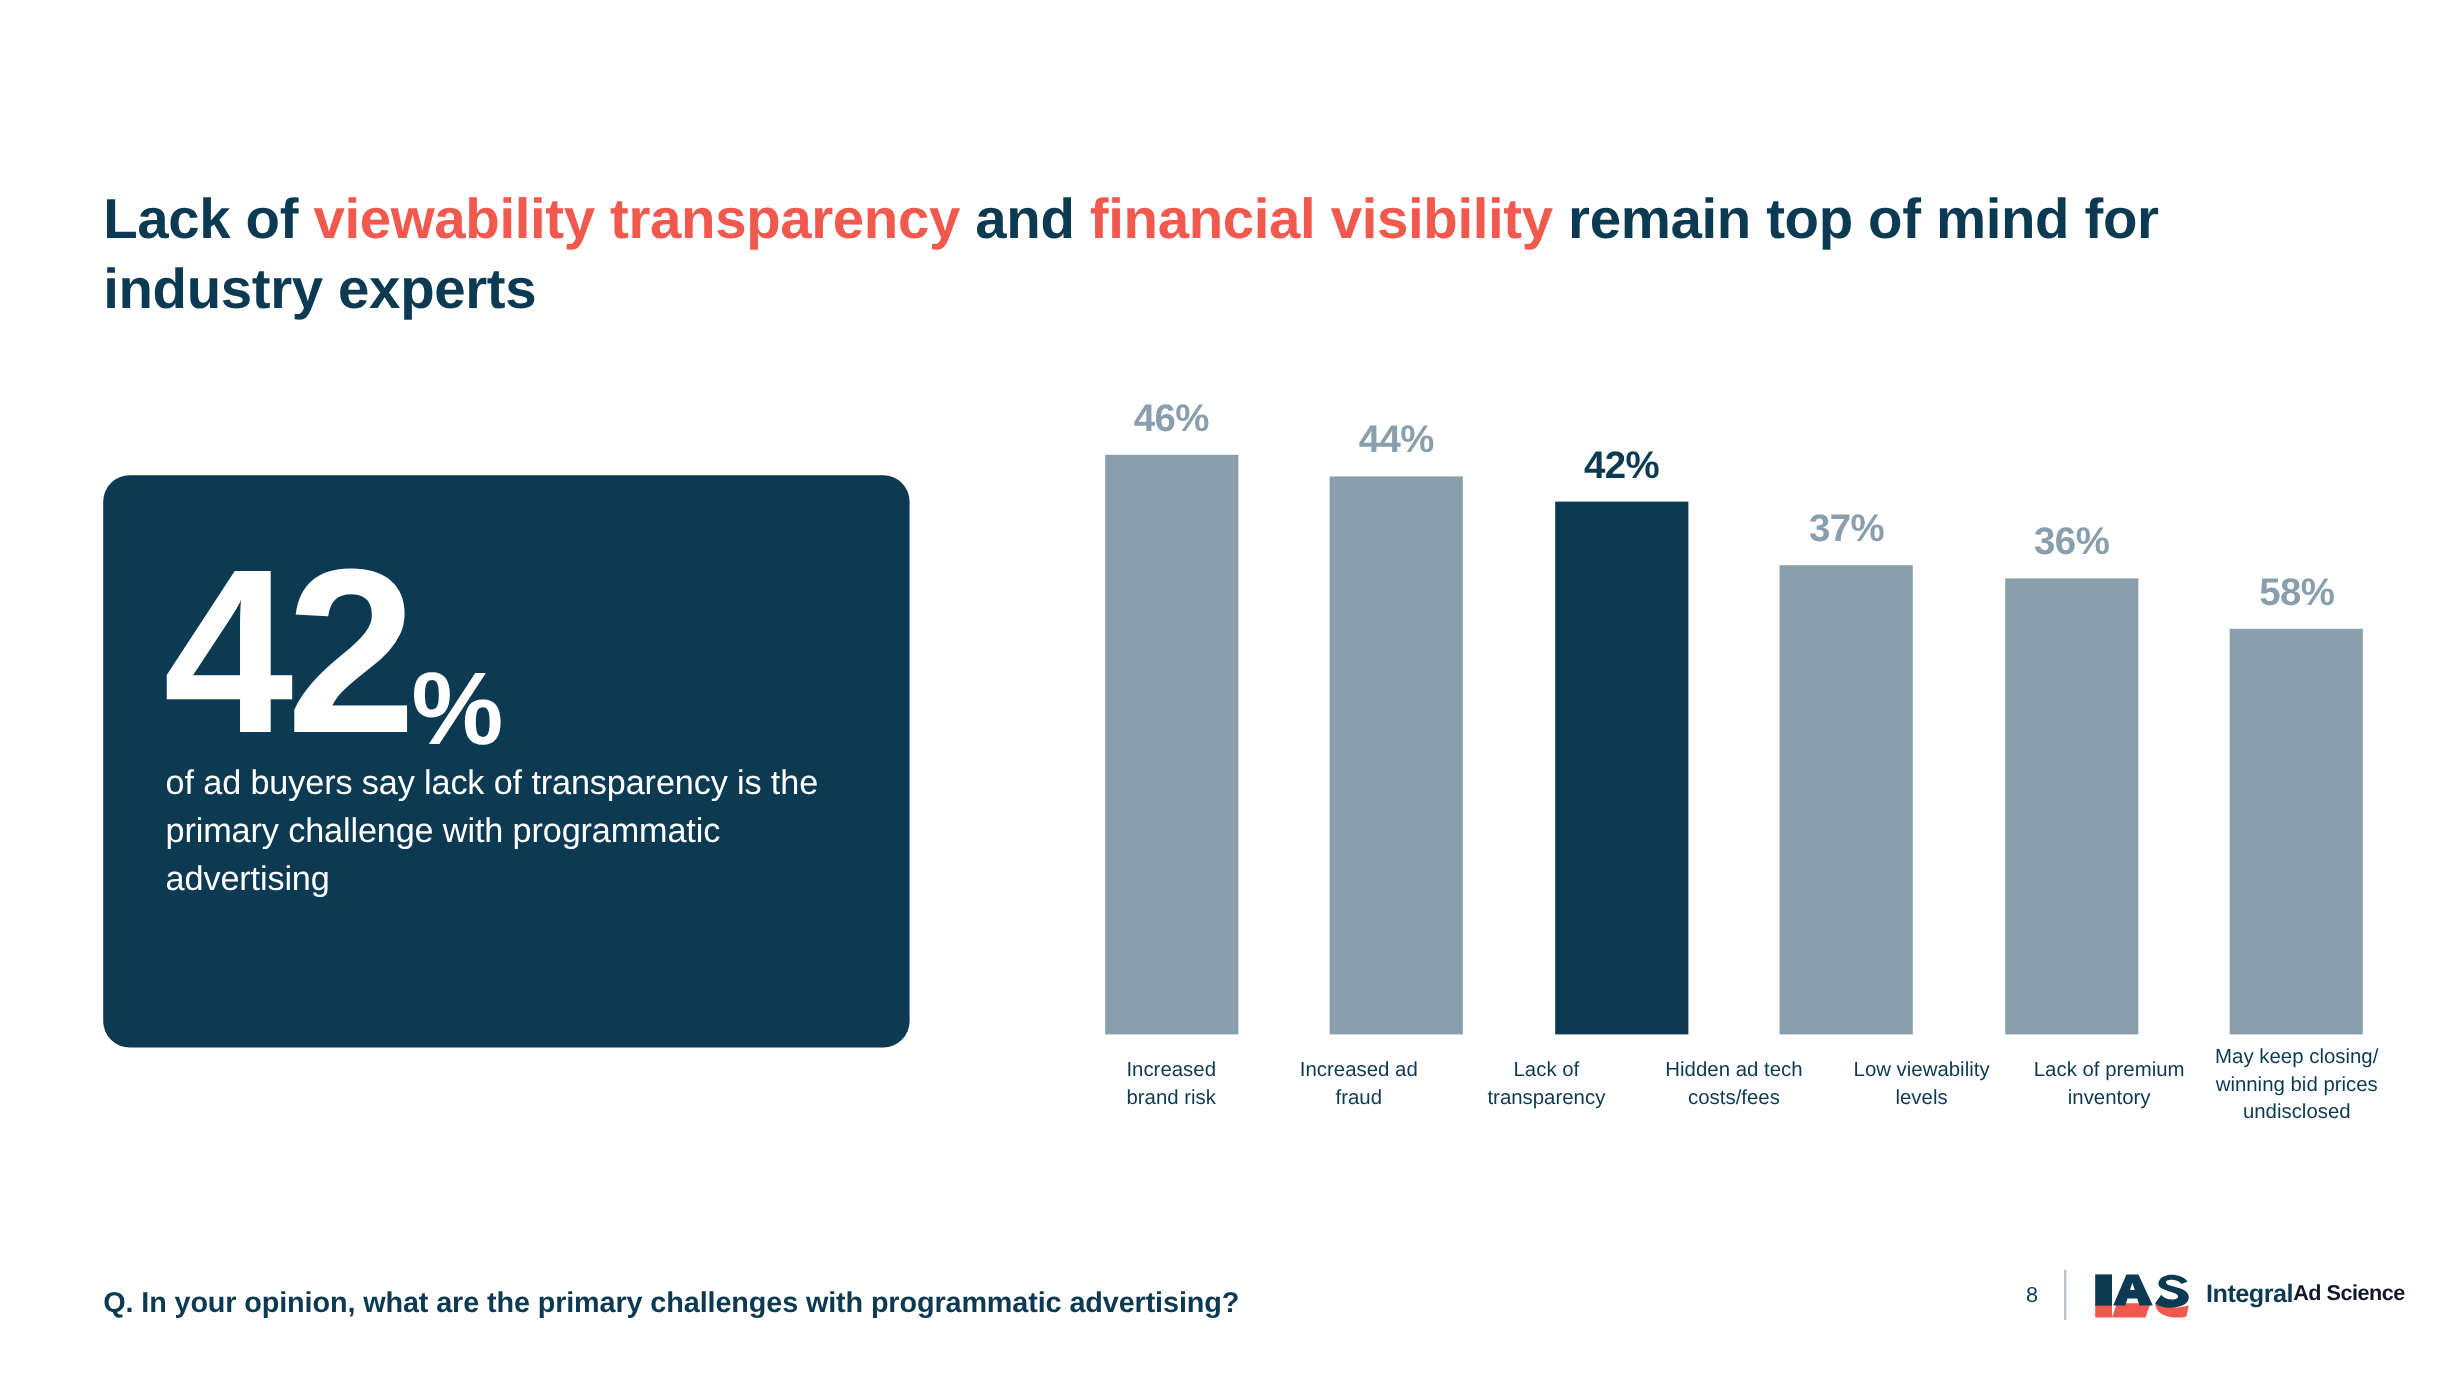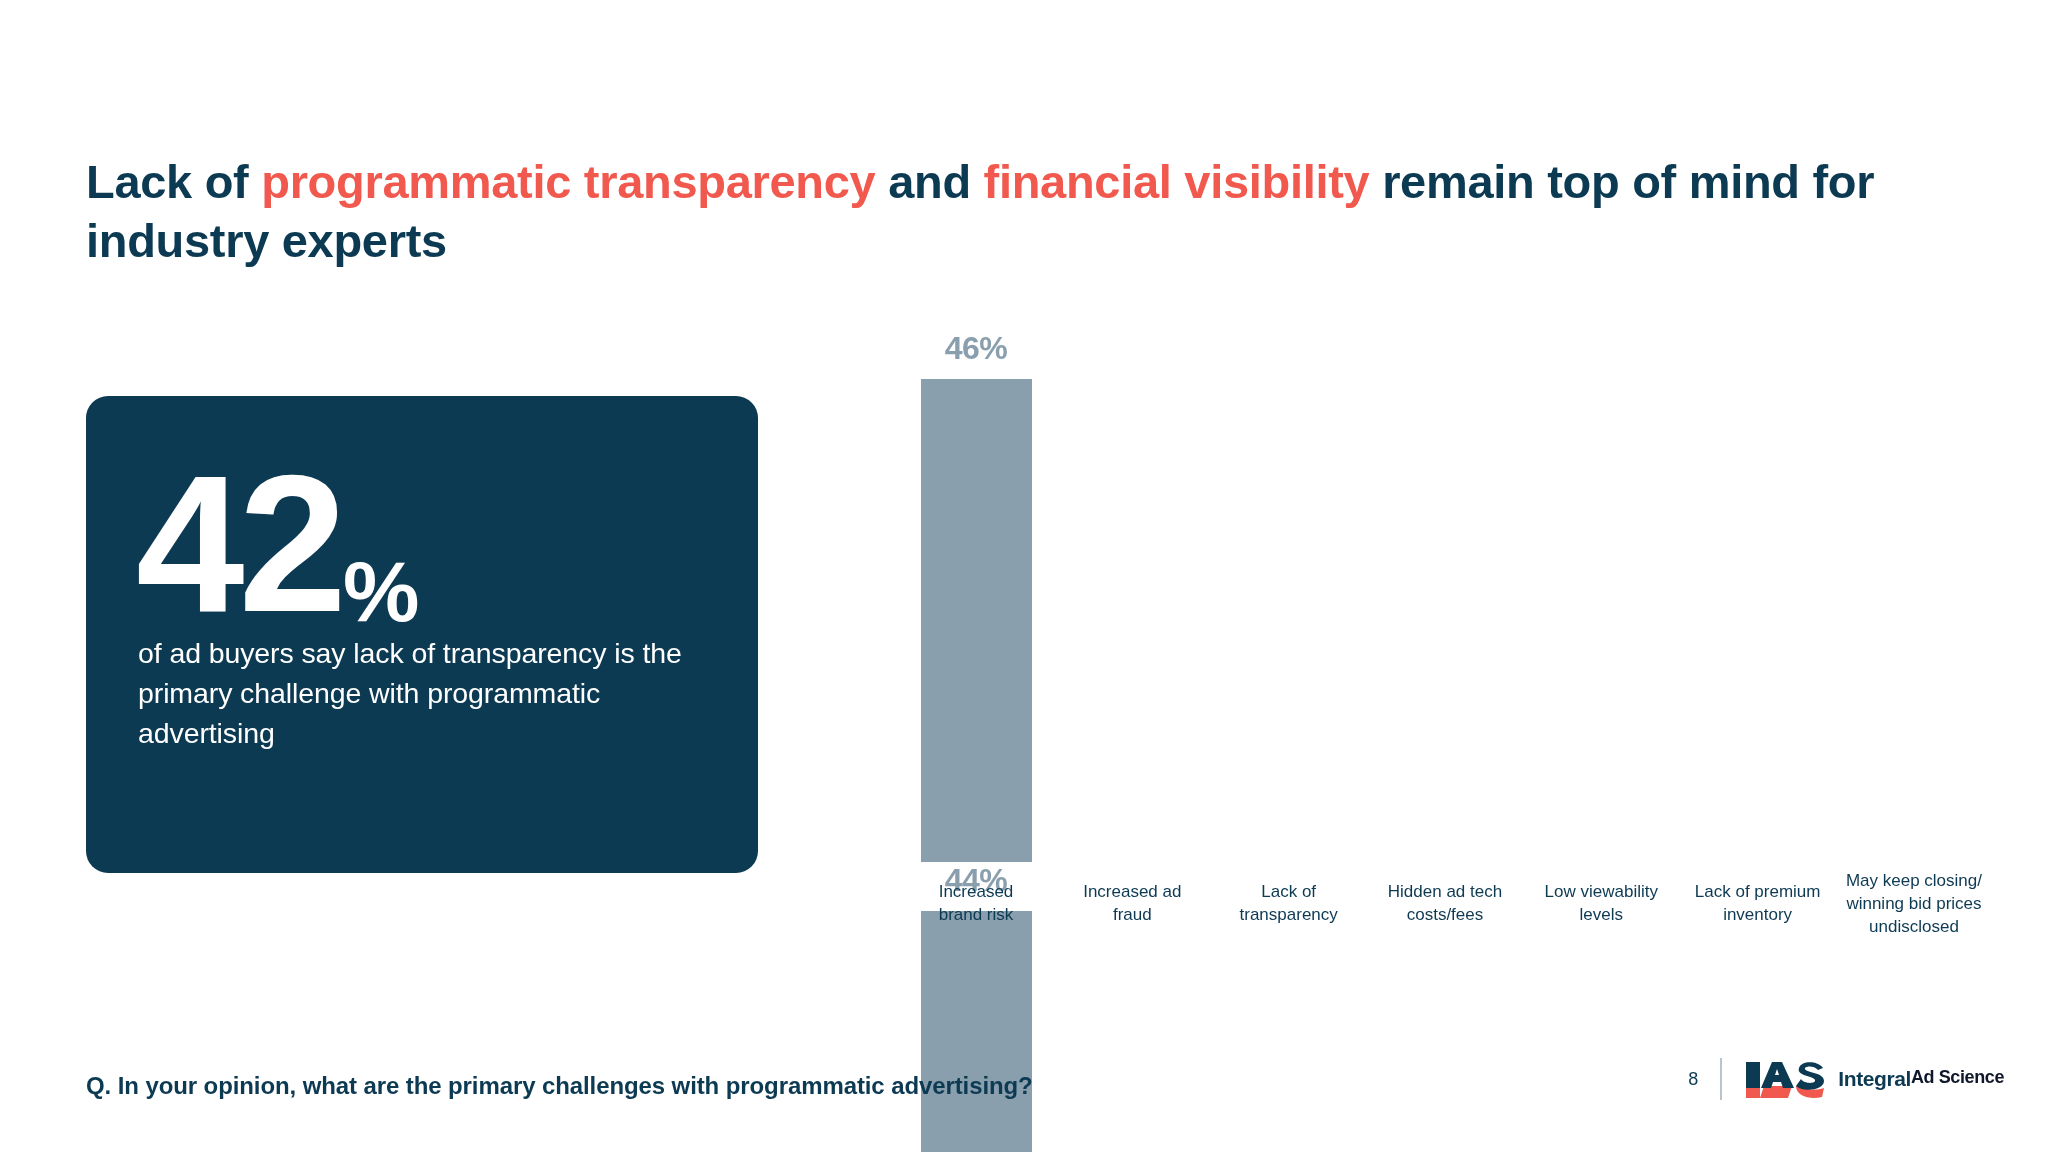--- a/index.html
+++ b/index.html
@@ -40,21 +40,21 @@
   }
 
   
   #chart {
     position:absolute; left:905px; top:330px;
     width:1080px; height:620px;
   }
   #plot {
     position:absolute; left:0; top:0; right:0;
     height:532px;
-    display:flex; align-items:flex-start; justify-content:space-between;flex-direction:column;
+    display:flex; align-items:center; justify-content:space-between;
   }
   .bar-col {
     width:142px; height:100%;
     display:flex; flex-direction:column; justify-content:flex-end;
     align-items:center; position:relative;
   }
   .bar-value {
     font-size:32px; font-weight:bold; letter-spacing:-0.5px;
     margin-bottom:12px; white-space:nowrap;
   }
@@ -89,21 +89,21 @@
   #logo { display:flex; align-items:center; gap:10px; }
   #logo-mark { position:relative; width:84px; height:42px; }
   #logo-words { display:flex; flex-direction:row; line-height:1.02; }
   #logo-line1 { font-size:21px; font-weight:bold; color:#0D3A53; letter-spacing:-0.4px; }
   #logo-line2 { font-size:18px; font-weight:bold; color:#0f172a; letter-spacing:-0.4px; }
 </style>
 </head>
 <body>
 
 <h1 id="headline">
-  <span>Lack of </span><span class="accent">programmatic transparency</span><span> and </span><span class="accent">financial visibility</span><span> remain top of mind for industry experts</span>
+  <span>Lack of </span><span class="accent">viewability transparency</span><span> and </span><span class="accent">financial visibility</span><span> remain top of mind for industry experts</span>
 </h1>
 
 <div id="stat-card">
   <div id="stat-number-row">
     <span id="stat-number">42</span>
     <span id="stat-unit">%</span>
   </div>
   <p id="stat-desc">of ad buyers say lack of transparency is the primary challenge with programmatic advertising</p>
 </div>
 

